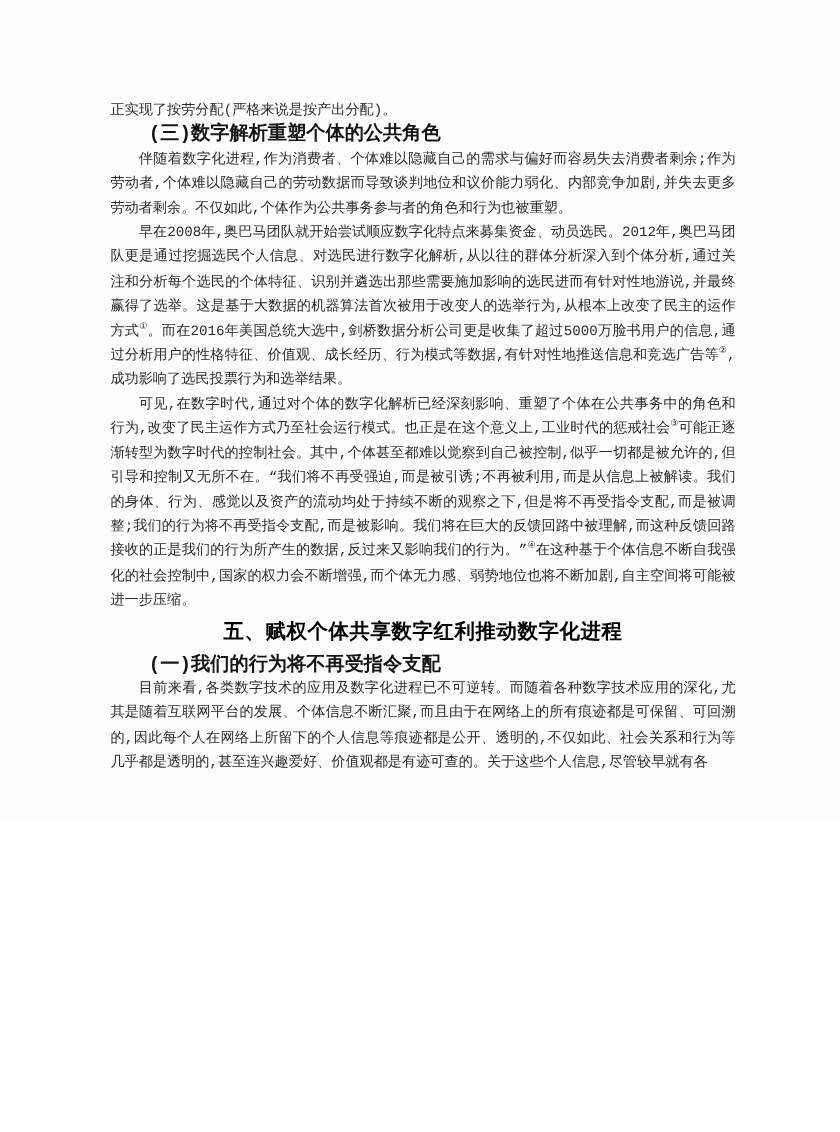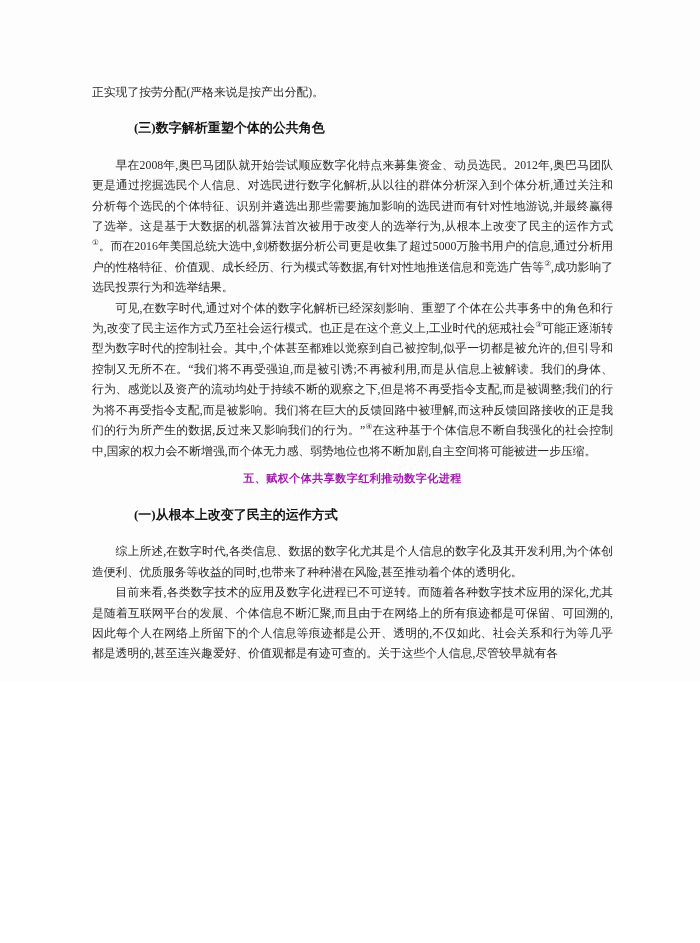--- a/index.html
+++ b/index.html
@@ -7,49 +7,50 @@
     width: 700px; height: 943px;
     background: #ffffff;
     font-family: "Liberation Serif", "DejaVu Serif", serif;
   }
   .page {
     position: relative;
     width: 700px; height: 682px;
     background: #fdfdfd;
     color: #2a2a2a;
     overflow: hidden;
+    font-family: Liberation Mono, monospace;
   }
   .content {
     position: absolute;
     left: 92px; top: 82px; width: 521px;
     text-align: justify;
   }
   .content p.body {
     margin: 0;
     font-size: 11.8px;
     line-height: 20.4px;
     text-indent: 2em;
   }
   .content p.noindent { text-indent: 0; }
   h3.sub-heading {
-    margin: 16px;
-    font-size: 13px;
+    margin: 0;
+    font-size: 16px;
     line-height: 20.4px;
     text-indent: 2em;
     font-weight: bold;
     color: #151515;
     text-align: left;
   }
   h2.section-heading {
     margin: 7px 0 5px 0;
-    font-size: 11px;
+    font-size: 17px;
     line-height: 21px;
     text-align: center;
     font-weight: bold;
-    color: #a21caf;
+    color: #000000;
     letter-spacing: 0.5px;
   }
   .sup {
     font-size: 7.6px;
     vertical-align: super;
     line-height: 0;
   }
   .footnotes {
     position: absolute;
     left: 92px; top: 791px; width: 521px;
@@ -79,30 +80,30 @@
 
 <div class="page">
 
   <main class="content">
 
     <p class="body noindent">正实现了按劳分配(严格来说是按产出分配)。</p>
 
 
     <h3 class="sub-heading">(三)数字解析重塑个体的公共角色</h3>
 
+    <p class="body">伴随着数字化进程,作为消费者、个体难以隐藏自己的需求与偏好而容易失去消费者剩余;作为劳动者,个体难以隐藏自己的劳动数据而导致谈判地位和议价能力弱化、内部竞争加剧,并失去更多劳动者剩余。不仅如此,个体作为公共事务参与者的角色和行为也被重塑。</p>
 
     <p class="body"><span>早在2008年,奥巴马团队就开始尝试顺应数字化特点来募集资金、动员选民。2012年,奥巴马团队更是通过挖掘选民个人信息、对选民进行数字化解析,从以往的群体分析深入到个体分析,通过关注和分析每个选民的个体特征、识别并遴选出那些需要施加影响的选民进而有针对性地游说,并最终赢得了选举。这是基于大数据的机器算法首次被用于改变人的选举行为,从根本上改变了民主的运作方式</span><span class="sup">①</span><span>。而在2016年美国总统大选中,剑桥数据分析公司更是收集了超过5000万脸书用户的信息,通过分析用户的性格特征、价值观、成长经历、行为模式等数据,有针对性地推送信息和竞选广告等</span><span class="sup">②</span><span>,成功影响了选民投票行为和选举结果。</span></p>
 
     <p class="body"><span>可见,在数字时代,通过对个体的数字化解析已经深刻影响、重塑了个体在公共事务中的角色和行为,改变了民主运作方式乃至社会运行模式。也正是在这个意义上,工业时代的惩戒社会</span><span class="sup">③</span><span>可能正逐渐转型为数字时代的控制社会。其中,个体甚至都难以觉察到自己被控制,似乎一切都是被允许的,但引导和控制又无所不在。“我们将不再受强迫,而是被引诱;不再被利用,而是从信息上被解读。我们的身体、行为、感觉以及资产的流动均处于持续不断的观察之下,但是将不再受指令支配,而是被调整;我们的行为将不再受指令支配,而是被影响。我们将在巨大的反馈回路中被理解,而这种反馈回路接收的正是我们的行为所产生的数据,反过来又影响我们的行为。”</span><span class="sup">④</span><span>在这种基于个体信息不断自我强化的社会控制中,国家的权力会不断增强,而个体无力感、弱势地位也将不断加剧,自主空间将可能被进一步压缩。</span></p>
 
     <h2 class="section-heading">五、赋权个体共享数字红利推动数字化进程</h2>
 
-    <h3 class="sub-heading">(一)从根本上改变了民主的运作方式</h3>
+    <h3 class="sub-heading">(一)我们的行为将不再受指令支配</h3>
 
-    <p class="body">综上所述,在数字时代,各类信息、数据的数字化尤其是个人信息的数字化及其开发利用,为个体创造便利、优质服务等收益的同时,也带来了种种潜在风险,甚至推动着个体的透明化。</p>
 
     <p class="body">目前来看,各类数字技术的应用及数字化进程已不可逆转。而随着各种数字技术应用的深化,尤其是随着互联网平台的发展、个体信息不断汇聚,而且由于在网络上的所有痕迹都是可保留、可回溯的,因此每个人在网络上所留下的个人信息等痕迹都是公开、透明的,不仅如此、社会关系和行为等几乎都是透明的,甚至连兴趣爱好、价值观都是有迹可查的。关于这些个人信息,尽管较早就有各</p>
 
   </main>
 
   <footer class="footnotes">
     <div class="fn-rule"></div>
     <p class="fn">④库克里克.微粒社会[M].黄昆,夏柯,译.北京:中信出版社,2018:101-142.</p>
   </footer>
 

